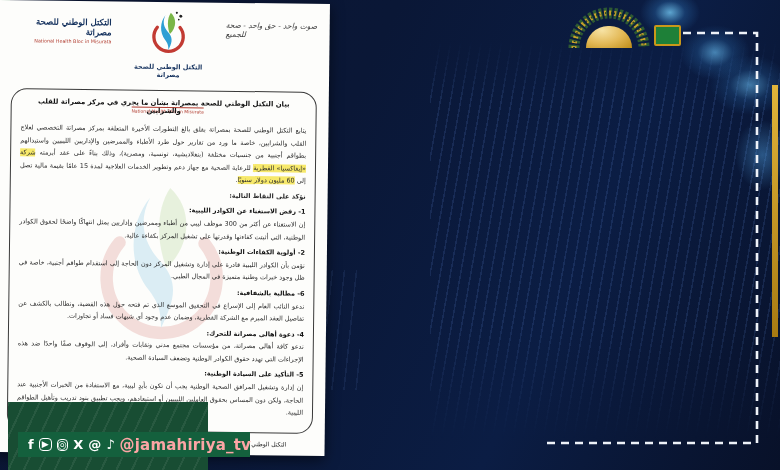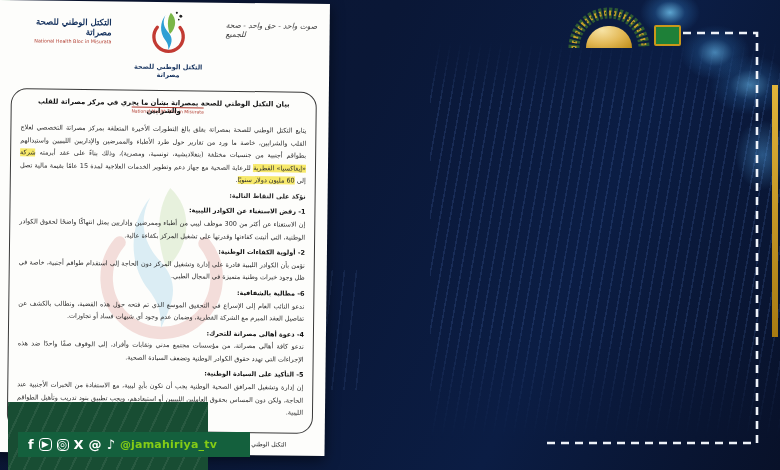--- a/index.html
+++ b/index.html
@@ -56,21 +56,21 @@
   
   svg.dash-path{left:0;top:0;width:780px;height:470px;pointer-events:none;}
   
   .green-panel{left:8px;top:402px;width:200px;height:68px;background:#184d33;
     background-image:repeating-linear-gradient(115deg,rgba(255,255,255,.07) 0 2px,transparent 2px 14px);}
   .social-bar{left:18px;top:432px;width:232px;height:25px;background:#14603d;
     display:flex;align-items:center;gap:5px;padding:0 10px;box-sizing:border-box;z-index:30;}
   .social-bar .icon{color:#fff;font-weight:bold;font-size:13px;line-height:1;}
   .social-bar .yt{font-size:9px;border:1.5px solid #fff;border-radius:4px;padding:1px 2px;}
   .social-bar .ig{font-size:11px;border:1.5px solid #fff;border-radius:4px;width:10px;height:10px;display:inline-flex;align-items:center;justify-content:center;}
-  .handle{color:#84cc16;font-weight:bold;font-size:11px;letter-spacing:.2px;}
+  .handle{color:#fca5a5;font-weight:bold;font-size:15px;letter-spacing:.2px;}
   
   .paper{
     left:233px;top:5px;width:330px;height:452px;background:#fdfdfb;
     transform:rotate(.7deg);transform-origin:top left;
     box-shadow:0 4px 14px rgba(0,0,0,.55);
     padding:8px 12px;box-sizing:border-box;direction:rtl;z-index:20;
     color:#2b2b2b;
   }
   .p-header{display:flex;flex-direction:row-reverse;justify-content:space-between;align-items:flex-start;height:78px;}
   .slogan{width:92px;font-size:7.5px;color:#3a3a3a;font-family:"DejaVu Serif",serif;font-style:italic;text-align:left;direction:rtl;padding-top:10px;}

